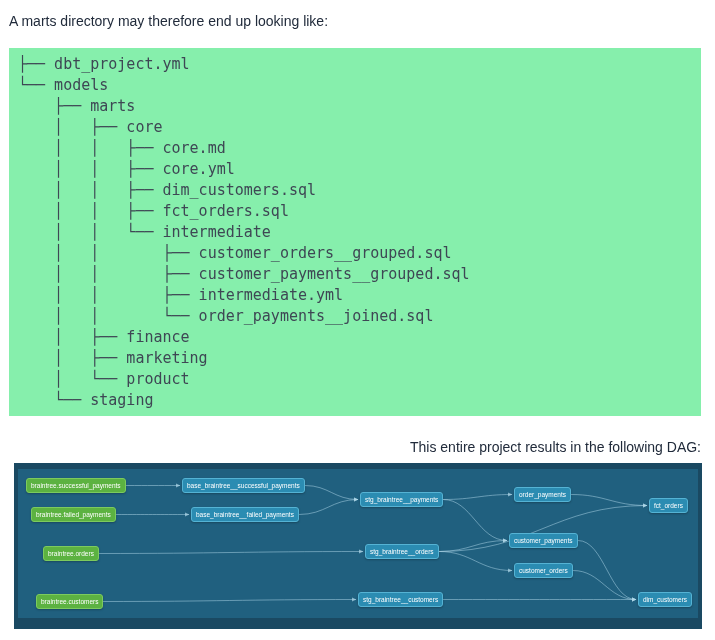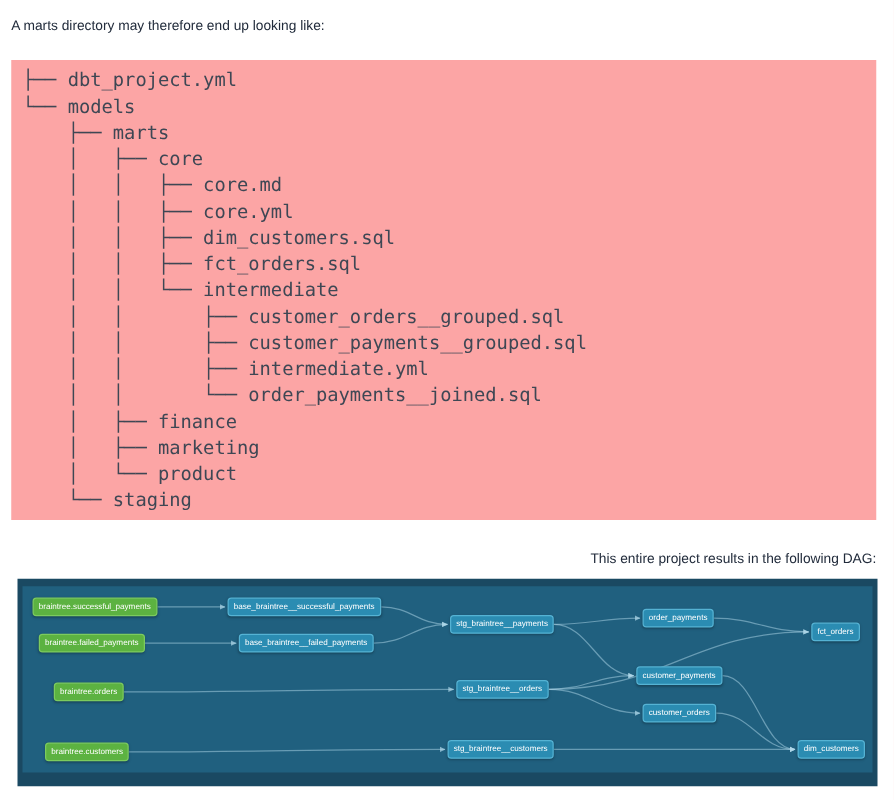--- a/index.html
+++ b/index.html
@@ -1,28 +1,28 @@
 <!DOCTYPE html>
 <html style="--canvas-bg: #20607f; --frame-bg: #1a4962; --source-bg: #5cb241; --source-border: #7ccb5e; --model-bg: #2b8cb2; --model-border: #55b3d4; --node-text: #ffffff; --edge-color: rgba(176,216,233,0.5);"><head>
 <meta charset="utf-8">
 <style>
   * { box-sizing: border-box; margin: 0; padding: 0; }
   html, body { width: 715px; height: 640px; background: #ffffff; overflow: hidden; }
   body { font-family: "Liberation Sans", sans-serif; color: #222b3a; }
   .content { padding: 11px 14px 0 9px; }
   .para {
-    font-size: 11px;
+    font-size: 14px;
     line-height: 20px;
     color: #212b3b;
   }
   .para.first { margin-bottom: 17px; }
   .para.second { margin-top: 21px; text-align: right; }
   .code-block {
     width: 692px;
-    background: #fca5a5;
+    background: #86efac;
     padding: 6px 10px 5px 9px;
     overflow: hidden;
   }
   .code-block pre {
     font-family: "DejaVu Sans Mono", "Liberation Mono", monospace;
     font-size: 15px;
     line-height: 21px;
     color: #3e4754;
     white-space: pre;
   }

